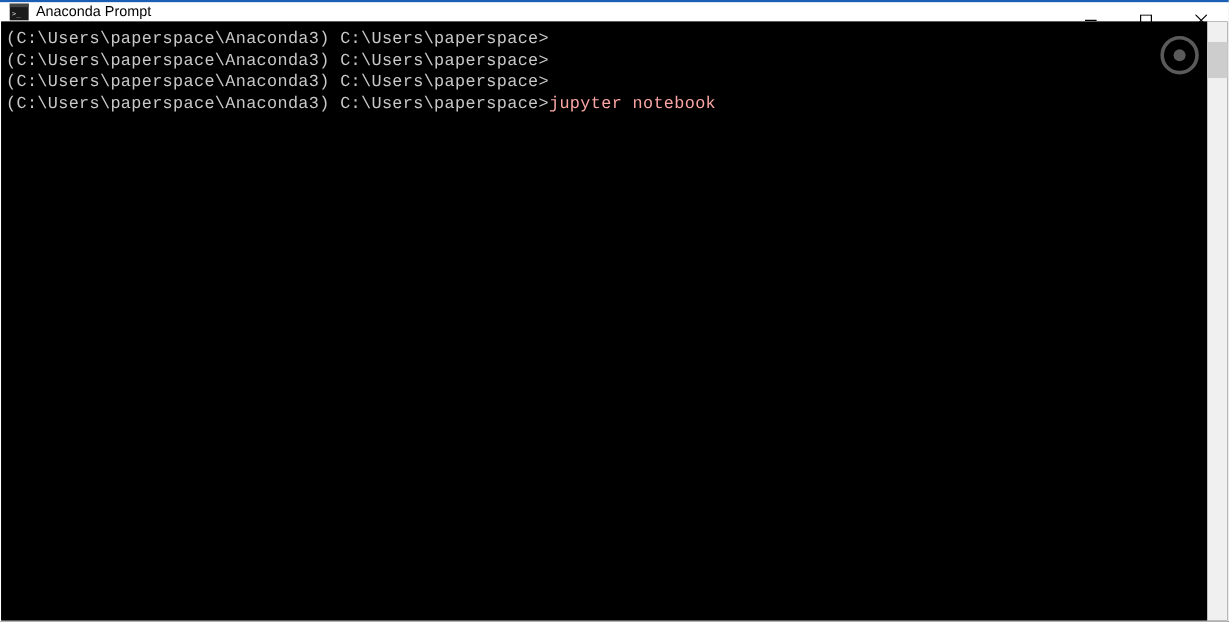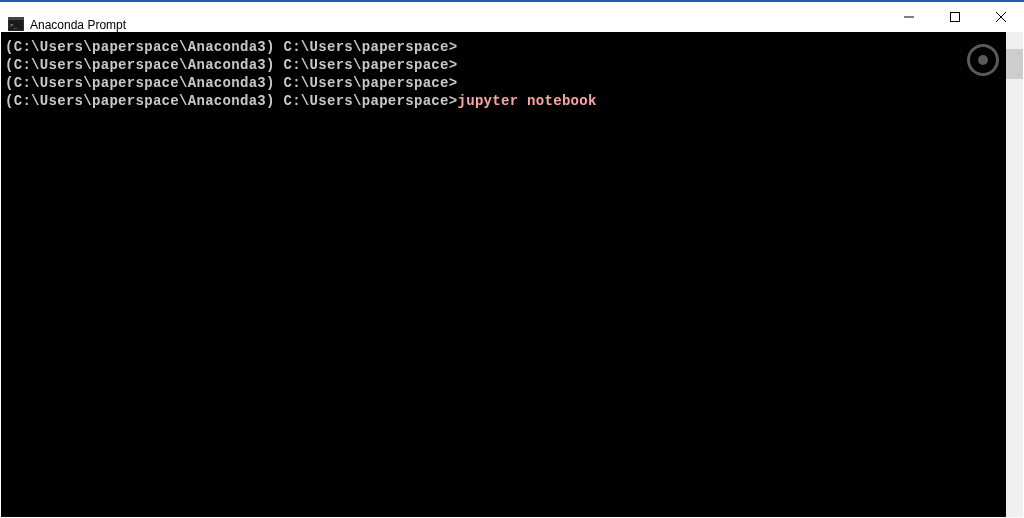--- a/index.html
+++ b/index.html
@@ -16,24 +16,24 @@
     }
     .window {
       width: 100%;
       height: 100%;
       background: #ffffff;
       border-top: 2px solid #1a5fb4;
       display: flex;
       flex-direction: column;
     }
     .titlebar {
-      height: 30px;
+      height: 16px;
       background: #ffffff;
       display: flex;
-      align-items: flex-end;
+      align-items: flex-start;
       padding-left: 8px;
       user-select: none;
     }
     .titlebar-icon {
       width: 16px;
       height: 16px;
       margin-right: 6px;
       display: flex;
       align-items: center;
       justify-content: center;
@@ -79,21 +79,20 @@
       font-family: 'Consolas', 'Courier New', monospace;
       font-size: 14px;
       line-height: 18px;
       padding: 6px 4px;
       white-space: pre;
       overflow: hidden;
       letter-spacing: 0.3px;
     }
     .terminal-line {
       display: block;
-      font-weight: bold;
     }
     .terminal-prompt {
       color: #c8c8c8;
     }
     .terminal-command {
       color: #fca5a5;
     }
     .scrollbar {
       width: 17px;
       background: #f0f0f0;

